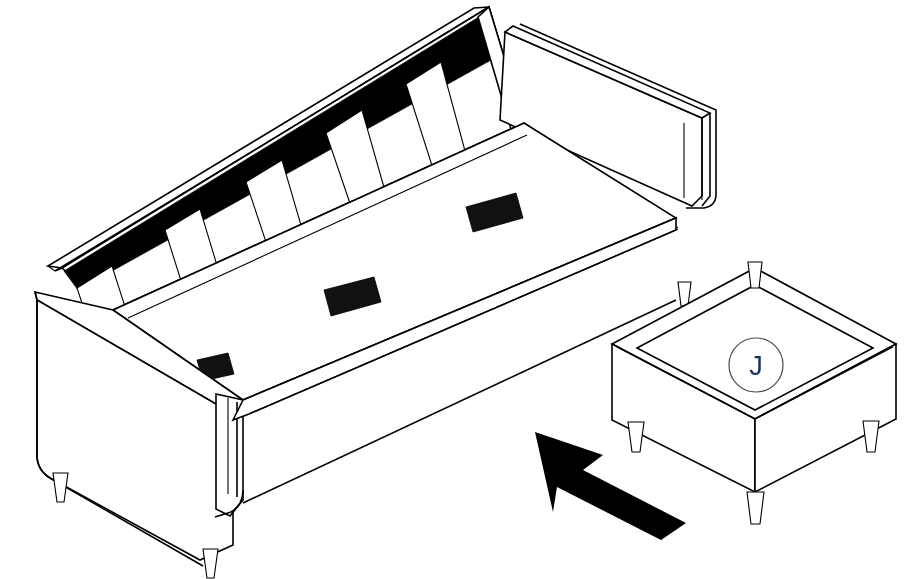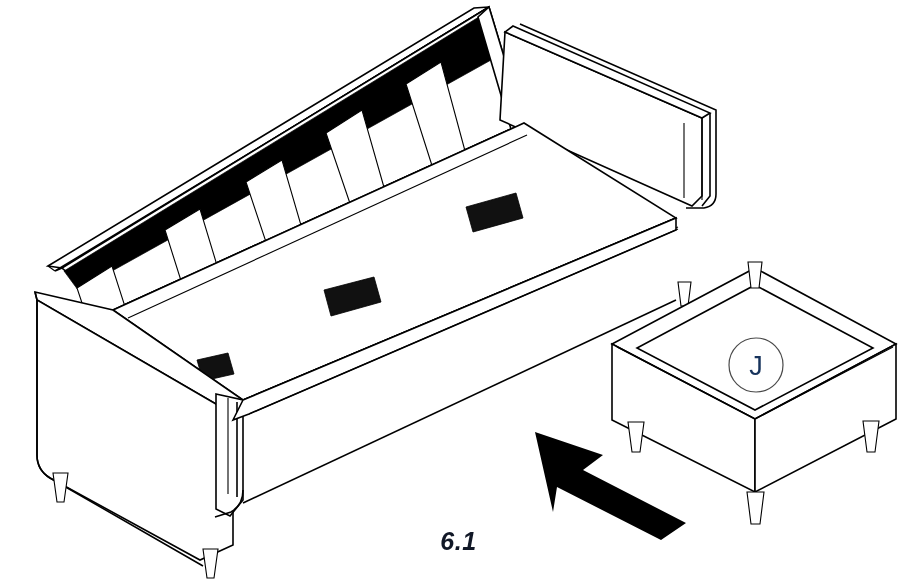--- a/index.html
+++ b/index.html
@@ -206,14 +206,13 @@
         <text class="callout-text" x="756" y="366">J</text>
       </g>
     </g>
 
     <g>
       <path class="arrow-shape" d="M 535,432 L 603,455 L 583,470 L 686,523 L 661,540 L 557,487 L 553,512 Z"></path>
     </g>
 
   </svg>
 
-  <div class="step-caption">6.1</div>
 </div>
 
 </body></html>

